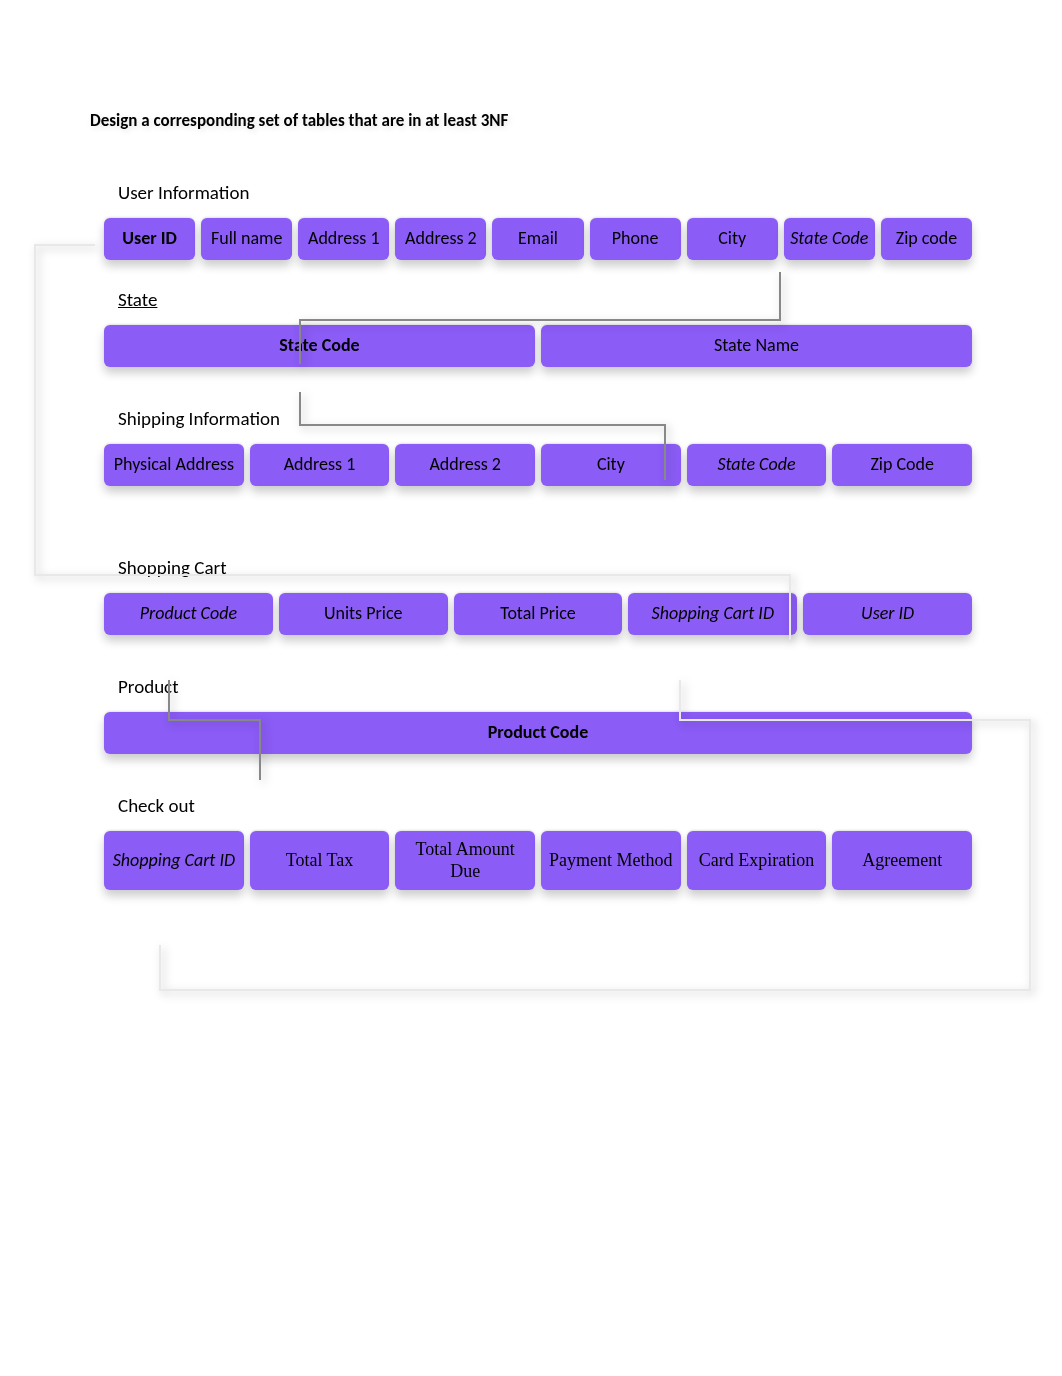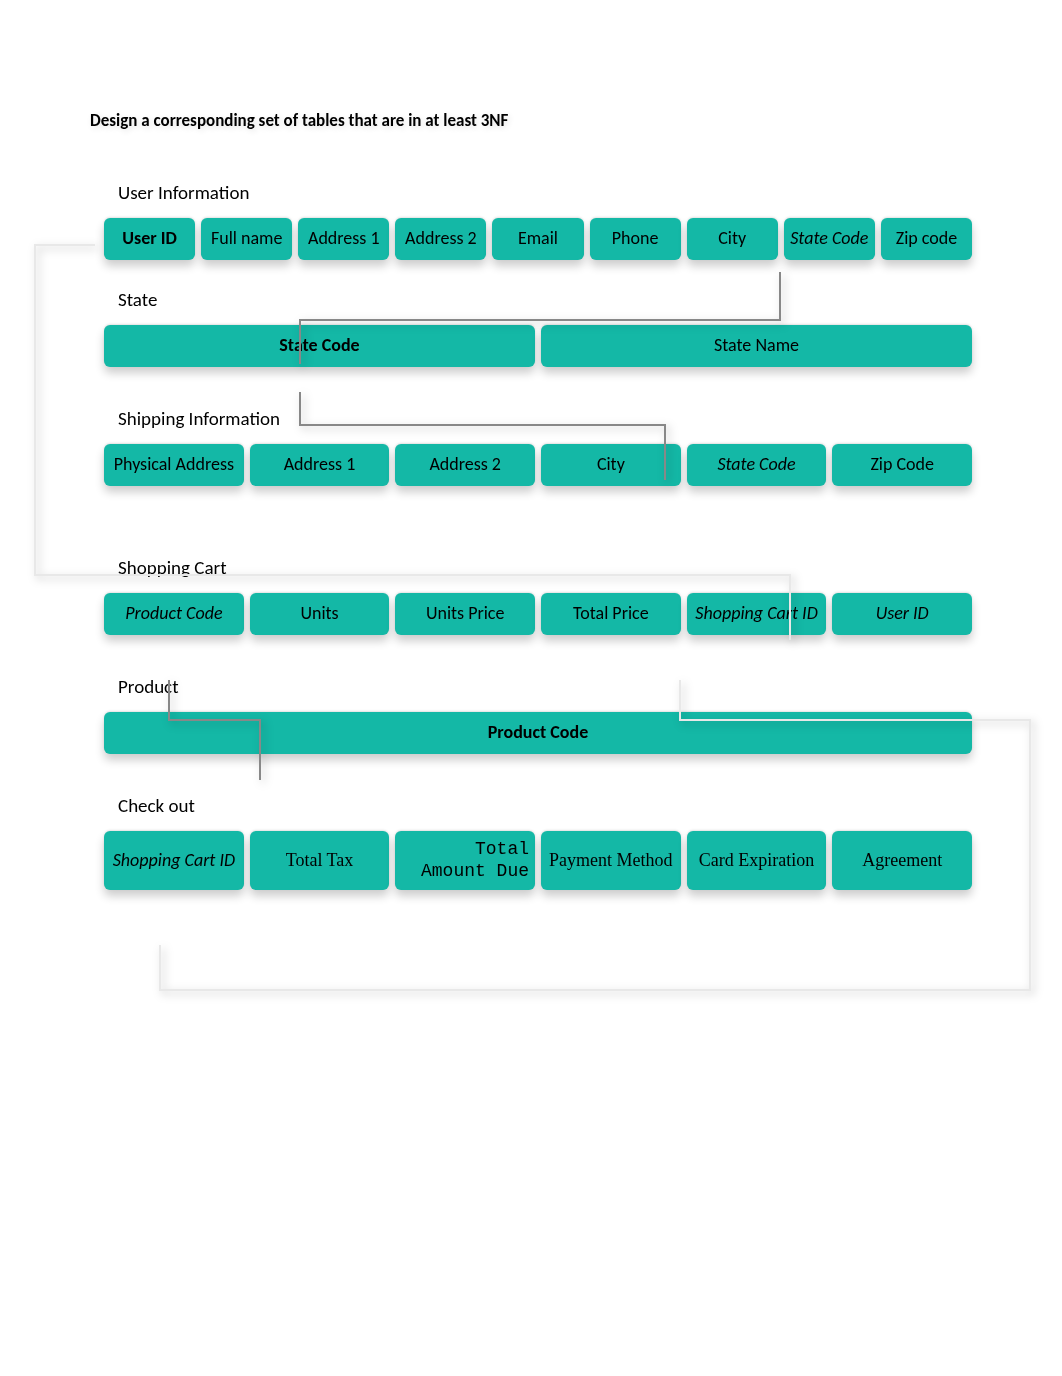--- a/index.html
+++ b/index.html
@@ -29,21 +29,21 @@
   }
   .table {
     display: flex;
     gap: 6px;
     margin: 0 0 10px 0;
     padding: 0 0 0 14px;
   }
   .cell {
     flex: 1 1 0;
     position: relative;
-    background: #14b8a6;
+    background: #8b5cf6;
     border-radius: 6px;
     text-align: center;
     padding: 8px 6px;
     font-size: 18px;
     line-height: 1.2;
     box-shadow:
       0 -1px 2px rgba(0,0,0,0.10),
       0 6px 10px rgba(0,0,0,0.20),
       inset 0 0 0 0 rgba(0,0,0,0);
     min-height: 42px;
@@ -80,56 +80,55 @@
     <div class="cell">Full name</div>
     <div class="cell">Address 1</div>
     <div class="cell">Address 2</div>
     <div class="cell">Email</div>
     <div class="cell">Phone</div>
     <div class="cell">City</div>
     <div class="cell italic">State Code</div>
     <div class="cell">Zip code</div>
   </div>
 
-  <div class="section-label" style="">State</div>
+  <div class="section-label" style="text-decoration:underline;">State</div>
   <div class="table" style="margin-left:0;">
     <div class="cell bold">State Code</div>
     <div class="cell">State Name</div>
   </div>
 
   <div class="section-label" style="margin-top:40px;">Shipping Information</div>
   <div class="table">
     <div class="cell">Physical Address</div>
     <div class="cell">Address 1</div>
     <div class="cell">Address 2</div>
     <div class="cell">City</div>
     <div class="cell italic">State Code</div>
     <div class="cell">Zip Code</div>
   </div>
 
   <div class="section-label" style="margin-top:70px;">Shopping Cart</div>
   <div class="table">
     <div class="cell italic">Product Code</div>
-    <div class="cell">Units</div>
     <div class="cell">Units Price</div>
     <div class="cell">Total Price</div>
     <div class="cell italic">Shopping Cart ID</div>
     <div class="cell italic">User ID</div>
   </div>
 
   <div class="section-label" style="margin-top:40px;">Product</div>
   <div class="table" style="margin-left:0;">
     <div class="cell bold">Product Code</div>
   </div>
 
   <div class="section-label" style="margin-top:40px;">Check out</div>
   <div class="table">
     <div class="cell italic">Shopping Cart ID</div>
     <div class="cell" style="font-family:'Times New Roman',serif;">Total Tax</div>
-    <div class="cell" style="font-family:Liberation Mono, monospace;text-align:right;">Total Amount Due</div>
+    <div class="cell" style="font-family:Liberation Serif, serif;">Total Amount Due</div>
     <div class="cell" style="font-family:Liberation Serif, serif;">Payment Method</div>
     <div class="cell" style="font-family:'Times New Roman',serif;">Card Expiration</div>
     <div class="cell" style="font-family:'Times New Roman',serif;">Agreement</div>
   </div>
 
 </div>
 
 <svg class="connectors">
 
   <path class="shadow-line" stroke="#888888" d="M 780 272 L 780 320 L 300 320 L 300 364"></path>

